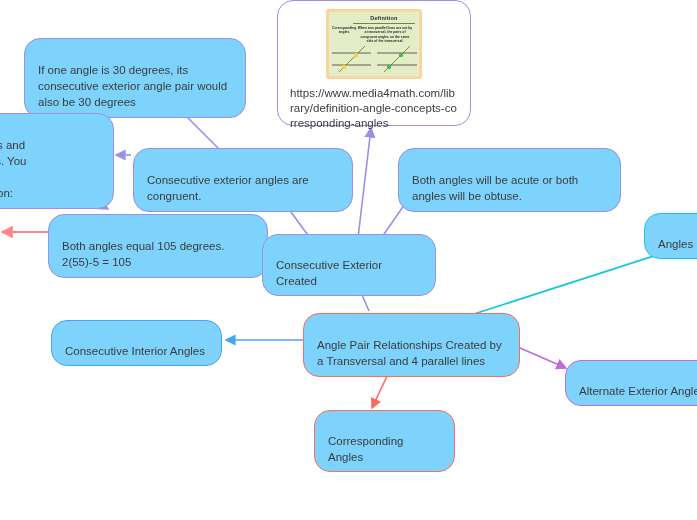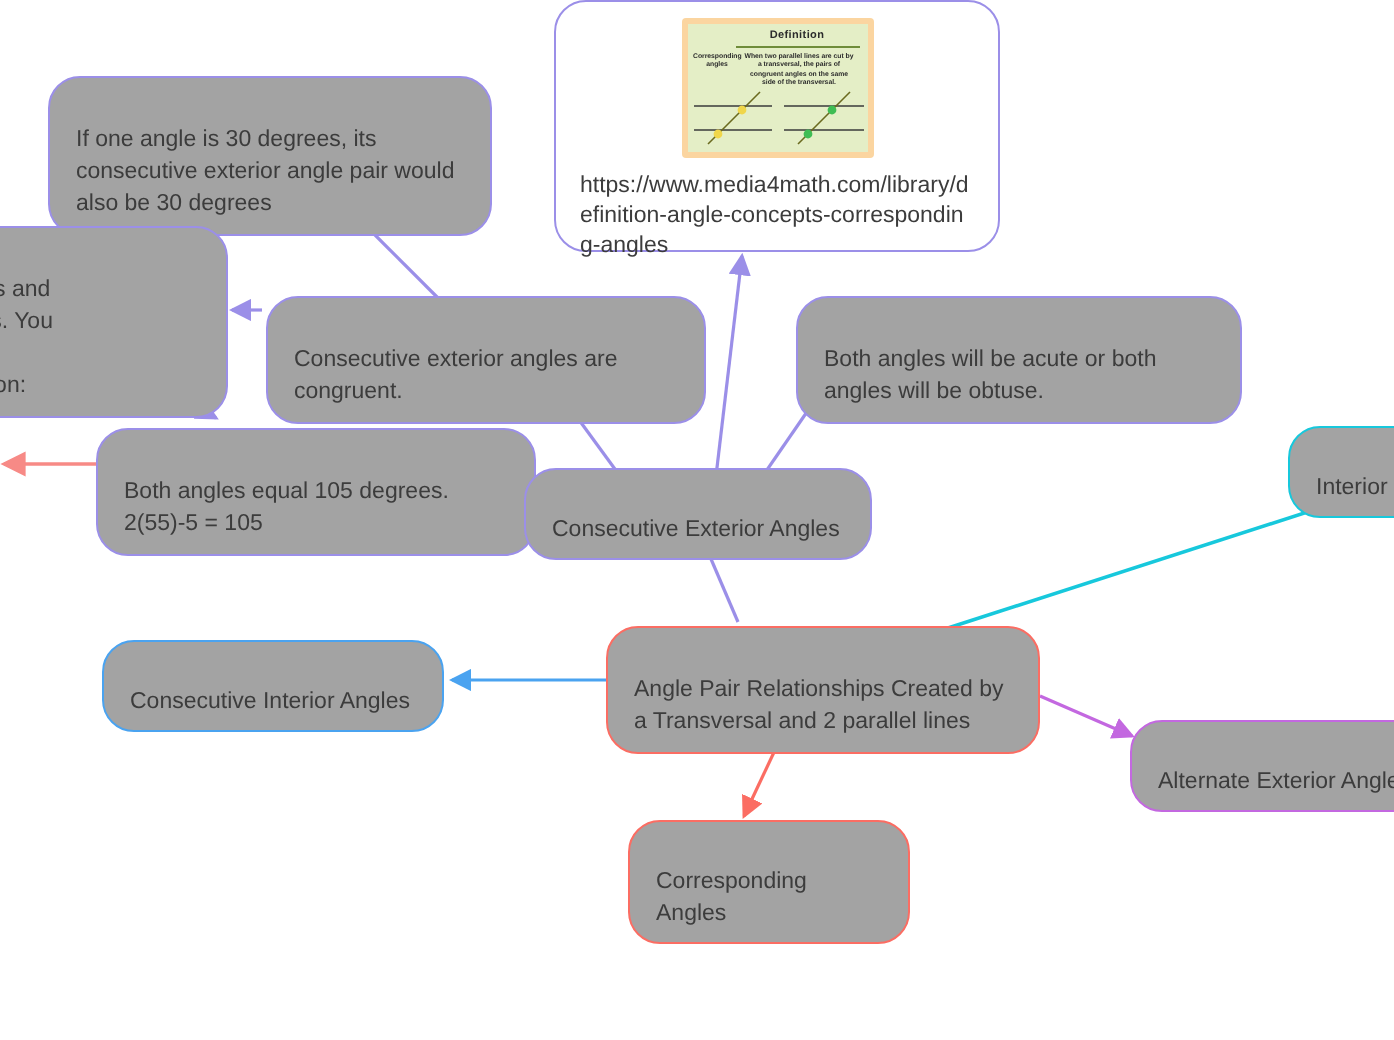--- a/index.html
+++ b/index.html
@@ -19,21 +19,21 @@
     position: absolute;
     left: 0;
     top: 0;
     width: 697px;
     height: 520px;
     pointer-events: none;
   }
   .node {
     position: absolute;
     box-sizing: border-box;
-    background: #a3a3a3;
+    background: #7dd3fc;
     border-style: solid;
     border-width: 1.4px;
     border-radius: 16px;
     color: #3c3c3c;
     font-size: 11.5px;
     line-height: 16px;
     padding: 7px 13px;
     z-index: 3;
     white-space: pre-line;
   }
@@ -177,21 +177,21 @@
 
     <line x1="222" y1="152" x2="161" y2="91" stroke="#9b8fe8" stroke-width="1.6" marker-end="url(#ah-purple)"></line>
 
     <line x1="131" y1="155" x2="116" y2="155" stroke="#9b8fe8" stroke-width="1.6" marker-end="url(#ah-purple)"></line>
 
     <line x1="60" y1="183" x2="108" y2="209" stroke="#9b8fe8" stroke-width="1.6" marker-end="url(#ah-purple)"></line>
 
     <line x1="50" y1="232" x2="2" y2="232" stroke="#f78a86" stroke-width="1.8" marker-end="url(#ah-pinkred)"></line>
   </svg>
 
-  <div id="image-card" style="left:277px; top:0px; width:223px; height:126px;">
+  <div id="image-card" style="left:277px; top:0px; width:194px; height:126px;">
     <div id="thumb-wrap">
       <div id="thumb-inner">
         <div class="thumb-title">Definition</div>
         <div class="thumb-rule"></div>
         <div class="thumb-lead">Corresponding angles</div>
         <div class="thumb-body">When two parallel lines are cut by a transversal, the pairs of congruent angles on the same side of the transversal.</div>
         <svg class="thumb-fig" viewBox="0 0 90 30">
 
           <line x1="3" y1="9" x2="42" y2="9" stroke="#3a3a3a" stroke-width="0.8"></line>
           <line x1="3" y1="21" x2="42" y2="21" stroke="#3a3a3a" stroke-width="0.8"></line>
@@ -228,29 +228,29 @@
   <div class="node purple" style="left:133px; top:148px; width:220px;">
     <span>Consecutive exterior angles are congruent.</span>
   </div>
 
   <div class="node purple" style="left:48px; top:214px; width:220px;">
     <span>Both angles equal 105 degrees.
 2(55)-5 = 105</span>
   </div>
 
   <div class="node purple node-single" style="left:262px; top:234px; width:174px;">
-    <span>Consecutive Exterior Angles</span>
+    <span>Consecutive Exterior Created</span>
   </div>
 
   <div class="node cyan node-single" style="left:644px; top:213px; width:110px;">
-    <span>Interior</span>
+    <span>Angles</span>
   </div>
 
   <div class="node red" style="left:303px; top:313px; width:217px;">
-    <span>Angle Pair Relationships Created by a Transversal and 2 parallel lines</span>
+    <span>Angle Pair Relationships Created by a Transversal and 4 parallel lines</span>
   </div>
 
   <div class="node blue node-single" style="left:51px; top:320px; width:171px;">
     <span>Consecutive Interior Angles</span>
   </div>
 
   <div class="node magenta node-single" style="left:565px; top:360px; width:150px;">
     <span>Alternate Exterior Angle</span>
   </div>
 

